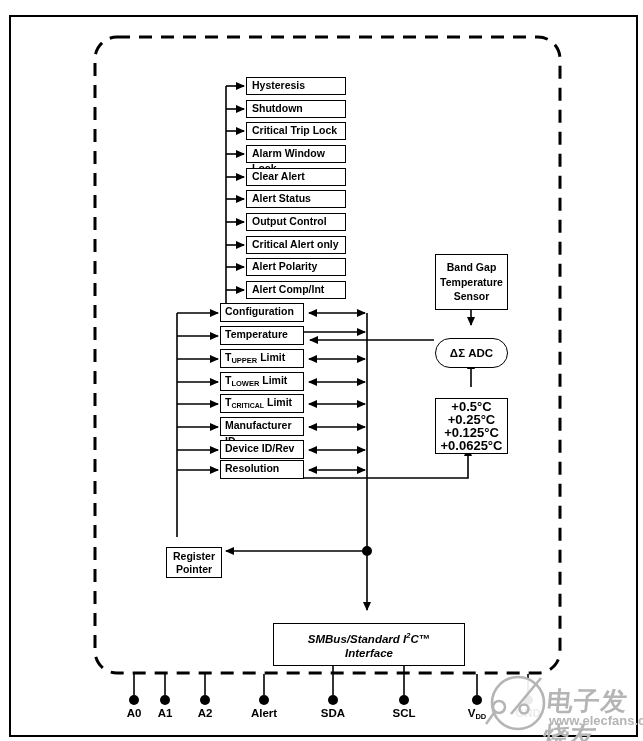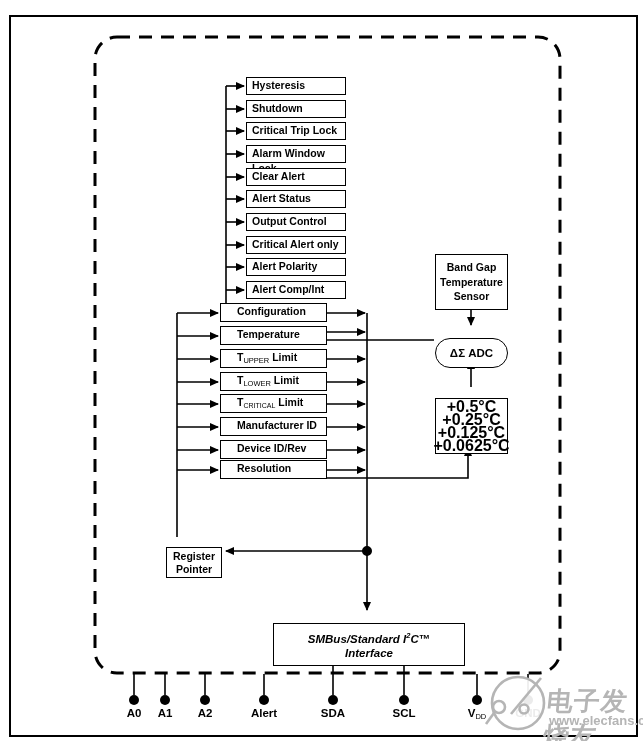--- a/index.html
+++ b/index.html
@@ -2,22 +2,22 @@
 <html><head>
 <meta charset="utf-8">
 <style>
   html,body{margin:0;padding:0;background:#fff;}
   .page{position:relative;width:643px;height:741px;background:#fff;
         font-family:"Liberation Sans",sans-serif;color:#000;overflow:hidden;}
   svg.lines{position:absolute;left:0;top:0;z-index:1;}
   .box{position:absolute;border:1.6px solid #000;background:#fff;box-sizing:border-box;
        z-index:2;font-weight:600;}
   .bit{left:246px;width:100px;height:18px;font-size:10.5px;line-height:14.5px;padding-left:5px;}
-  .reg{left:220px;width:107px;height:19px;font-size:10.5px;line-height:15.5px;padding-left:16px;}
-  sub.sq{font-size:7.5px;font-weight:400;vertical-align:-2px;letter-spacing:0;}
+  .reg{left:220px;width:84px;height:19px;font-size:10.5px;line-height:15.5px;padding-left:4px;}
+  sub.sq{font-size:7.5px;font-weight:700;vertical-align:-2px;letter-spacing:0;}
   sup.sq{font-size:7.5px;font-weight:600;}
   .ctr{display:flex;flex-direction:column;align-items:center;justify-content:center;text-align:center;margin-top:10px;}
   .pin{position:absolute;z-index:2;font-size:11.5px;font-weight:600;text-align:center;top:707px;}
   .wm-brand{position:absolute;left:545px;top:684px;z-index:3;font-size:26px;font-weight:700;
             letter-spacing:1px;transform:skewX(-6deg);}
   .wm-url{position:absolute;left:549px;top:713px;z-index:3;font-size:13px;font-weight:700;}
   .wm-svg{position:absolute;left:0;top:0;z-index:3;}
 </style>
 </head>
 <body>
@@ -120,21 +120,21 @@
   <div class="box reg" style="top:460px">Resolution</div>
 
   <div class="box ctr" style="left:435px;top:244px;width:73px;height:56px;font-size:10.5px;line-height:14.5px;">
     <span>Band Gap</span>
     <span>Temperature</span>
     <span>Sensor</span>
   </div>
   <div class="box ctr" style="left:435px;top:328px;width:73px;height:30px;font-size:11.5px;border-radius:15px;">
     <span>ΔΣ ADC</span>
   </div>
-  <div class="box ctr" style="left:435px;top:388px;width:73px;height:56px;font-size:16px;line-height:13.2px;">
+  <div class="box ctr" style="left:435px;top:388px;width:73px;height:56px;font-size:13px;line-height:13.2px;">
     <span>+0.5°C</span>
     <span>+0.25°C</span>
     <span>+0.125°C</span>
     <span>+0.0625°C</span>
   </div>
 
   <div class="box ctr" style="left:166px;top:537px;width:56px;height:31px;font-size:10.5px;line-height:13px;">
     <span>Register</span>
     <span>Pointer</span>
   </div>

